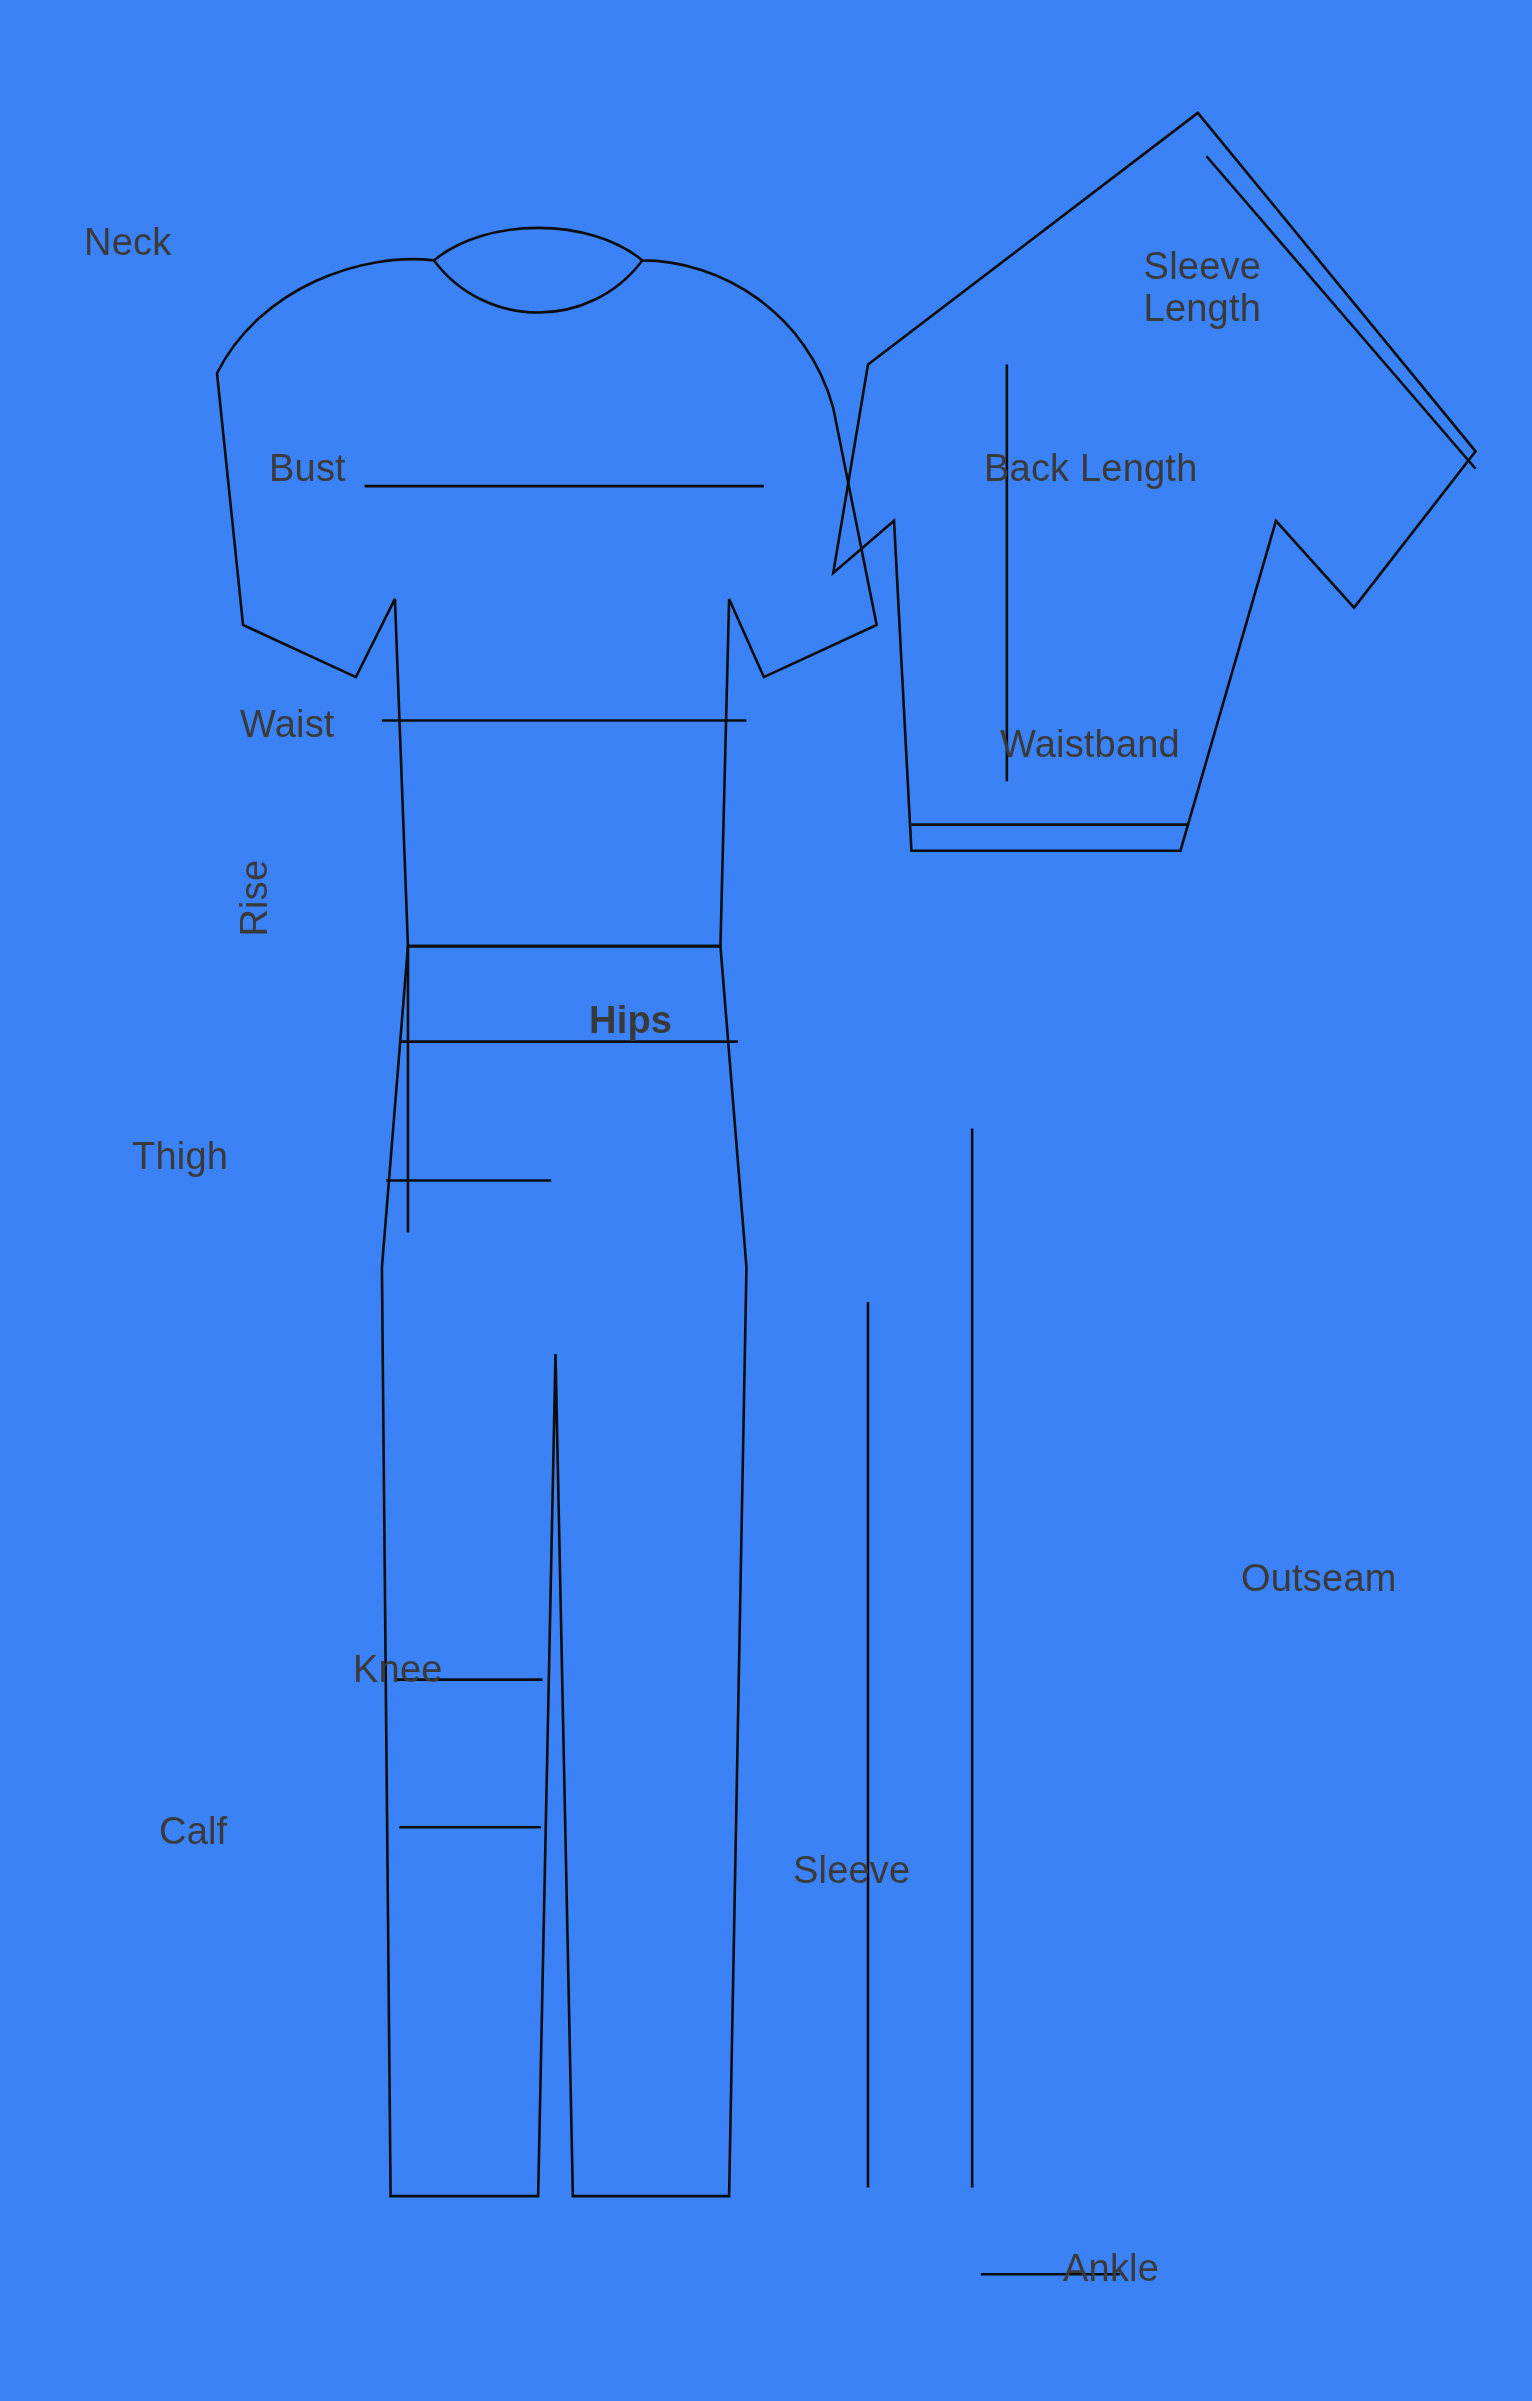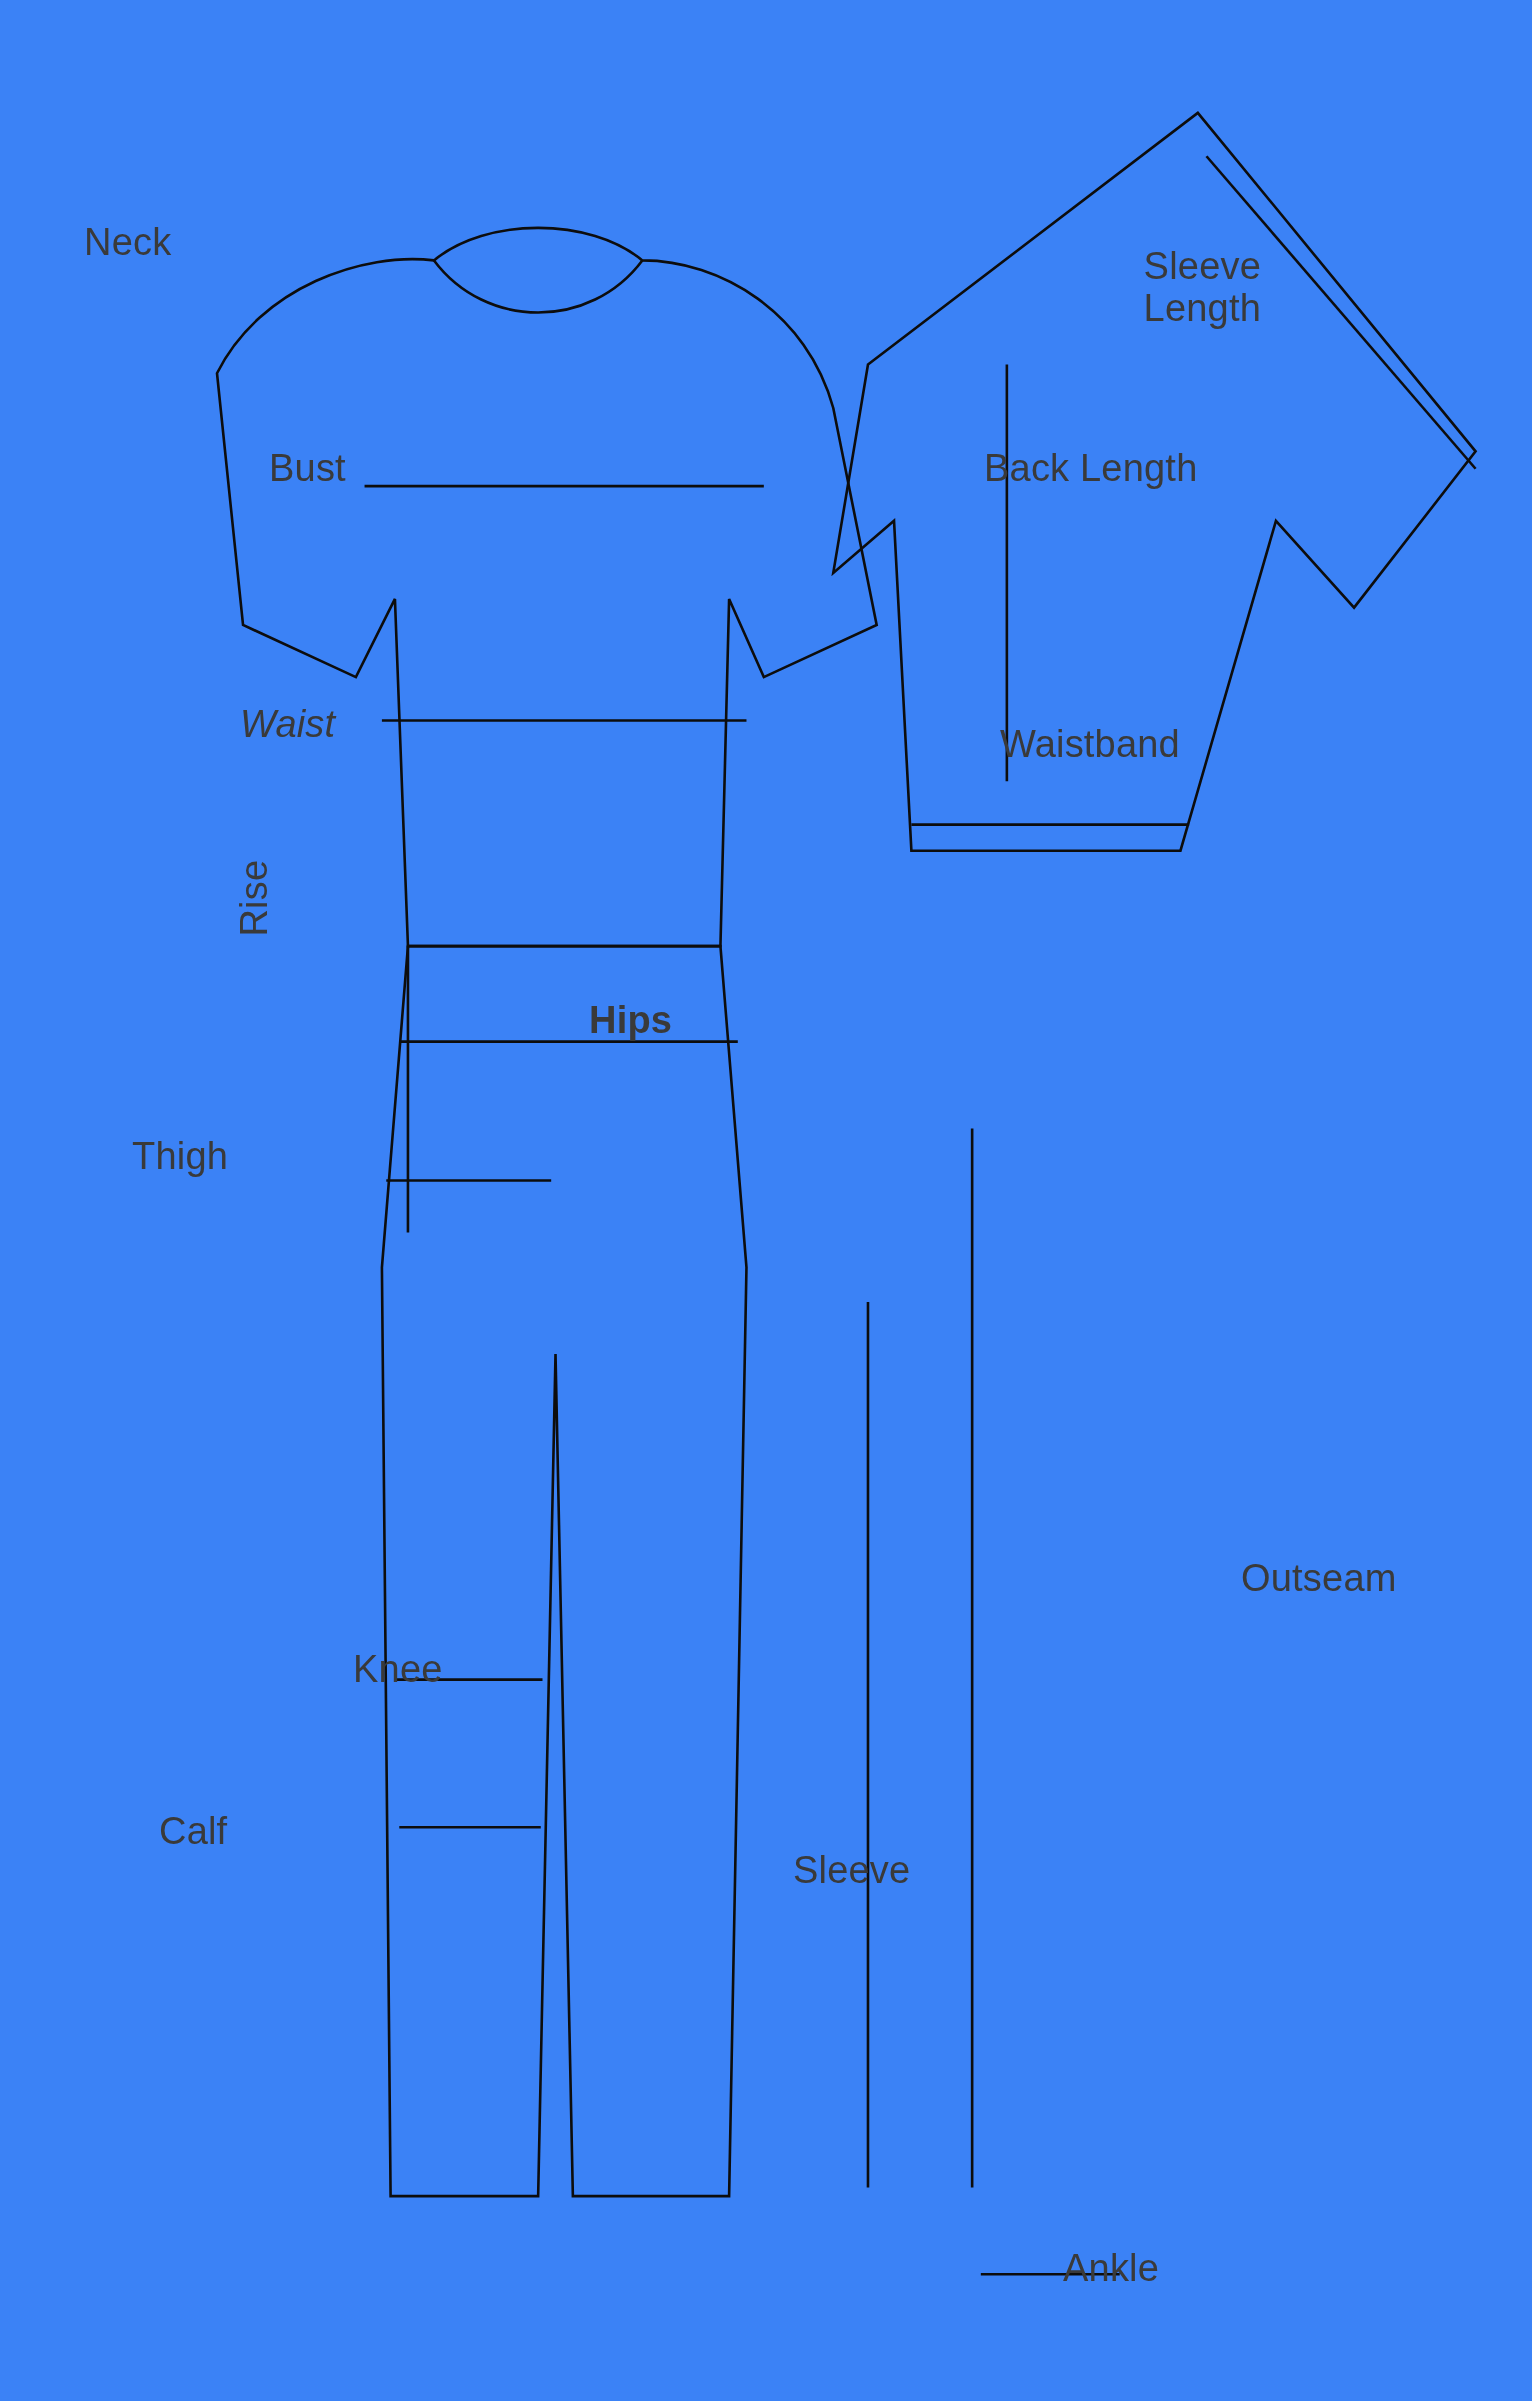--- a/index.html
+++ b/index.html
@@ -91,21 +91,21 @@
 
   <div class="label align-right" style="left:1087px; top:202px; width:174px;">
     <span style="white-space:pre-line;">Sleeve
 Length</span>
   </div>
 
   <div class="label" style="left:254px; top:447px;margin-left:15px;">Bust</div>
 
   <div class="label" style="left:984px; top:447px;">Back Length</div>
 
-  <div class="label" style="left:240px; top:703px;font-style:italic;">Waist</div>
+  <div class="label" style="left:240px; top:703px;">Waist</div>
 
   <div class="label" style="left:1000px; top:723px;">Waistband</div>
 
   <div class="label rotated" style="left:276px; top:894px;">Rise</div>
 
   <div class="label" style="left:589px; top:999px;font-weight:bold;">Hips</div>
 
   <div class="label" style="left:132px; top:1135px;">Thigh</div>
 
   <div class="label" style="left:353px; top:1648px;">Knee</div>

